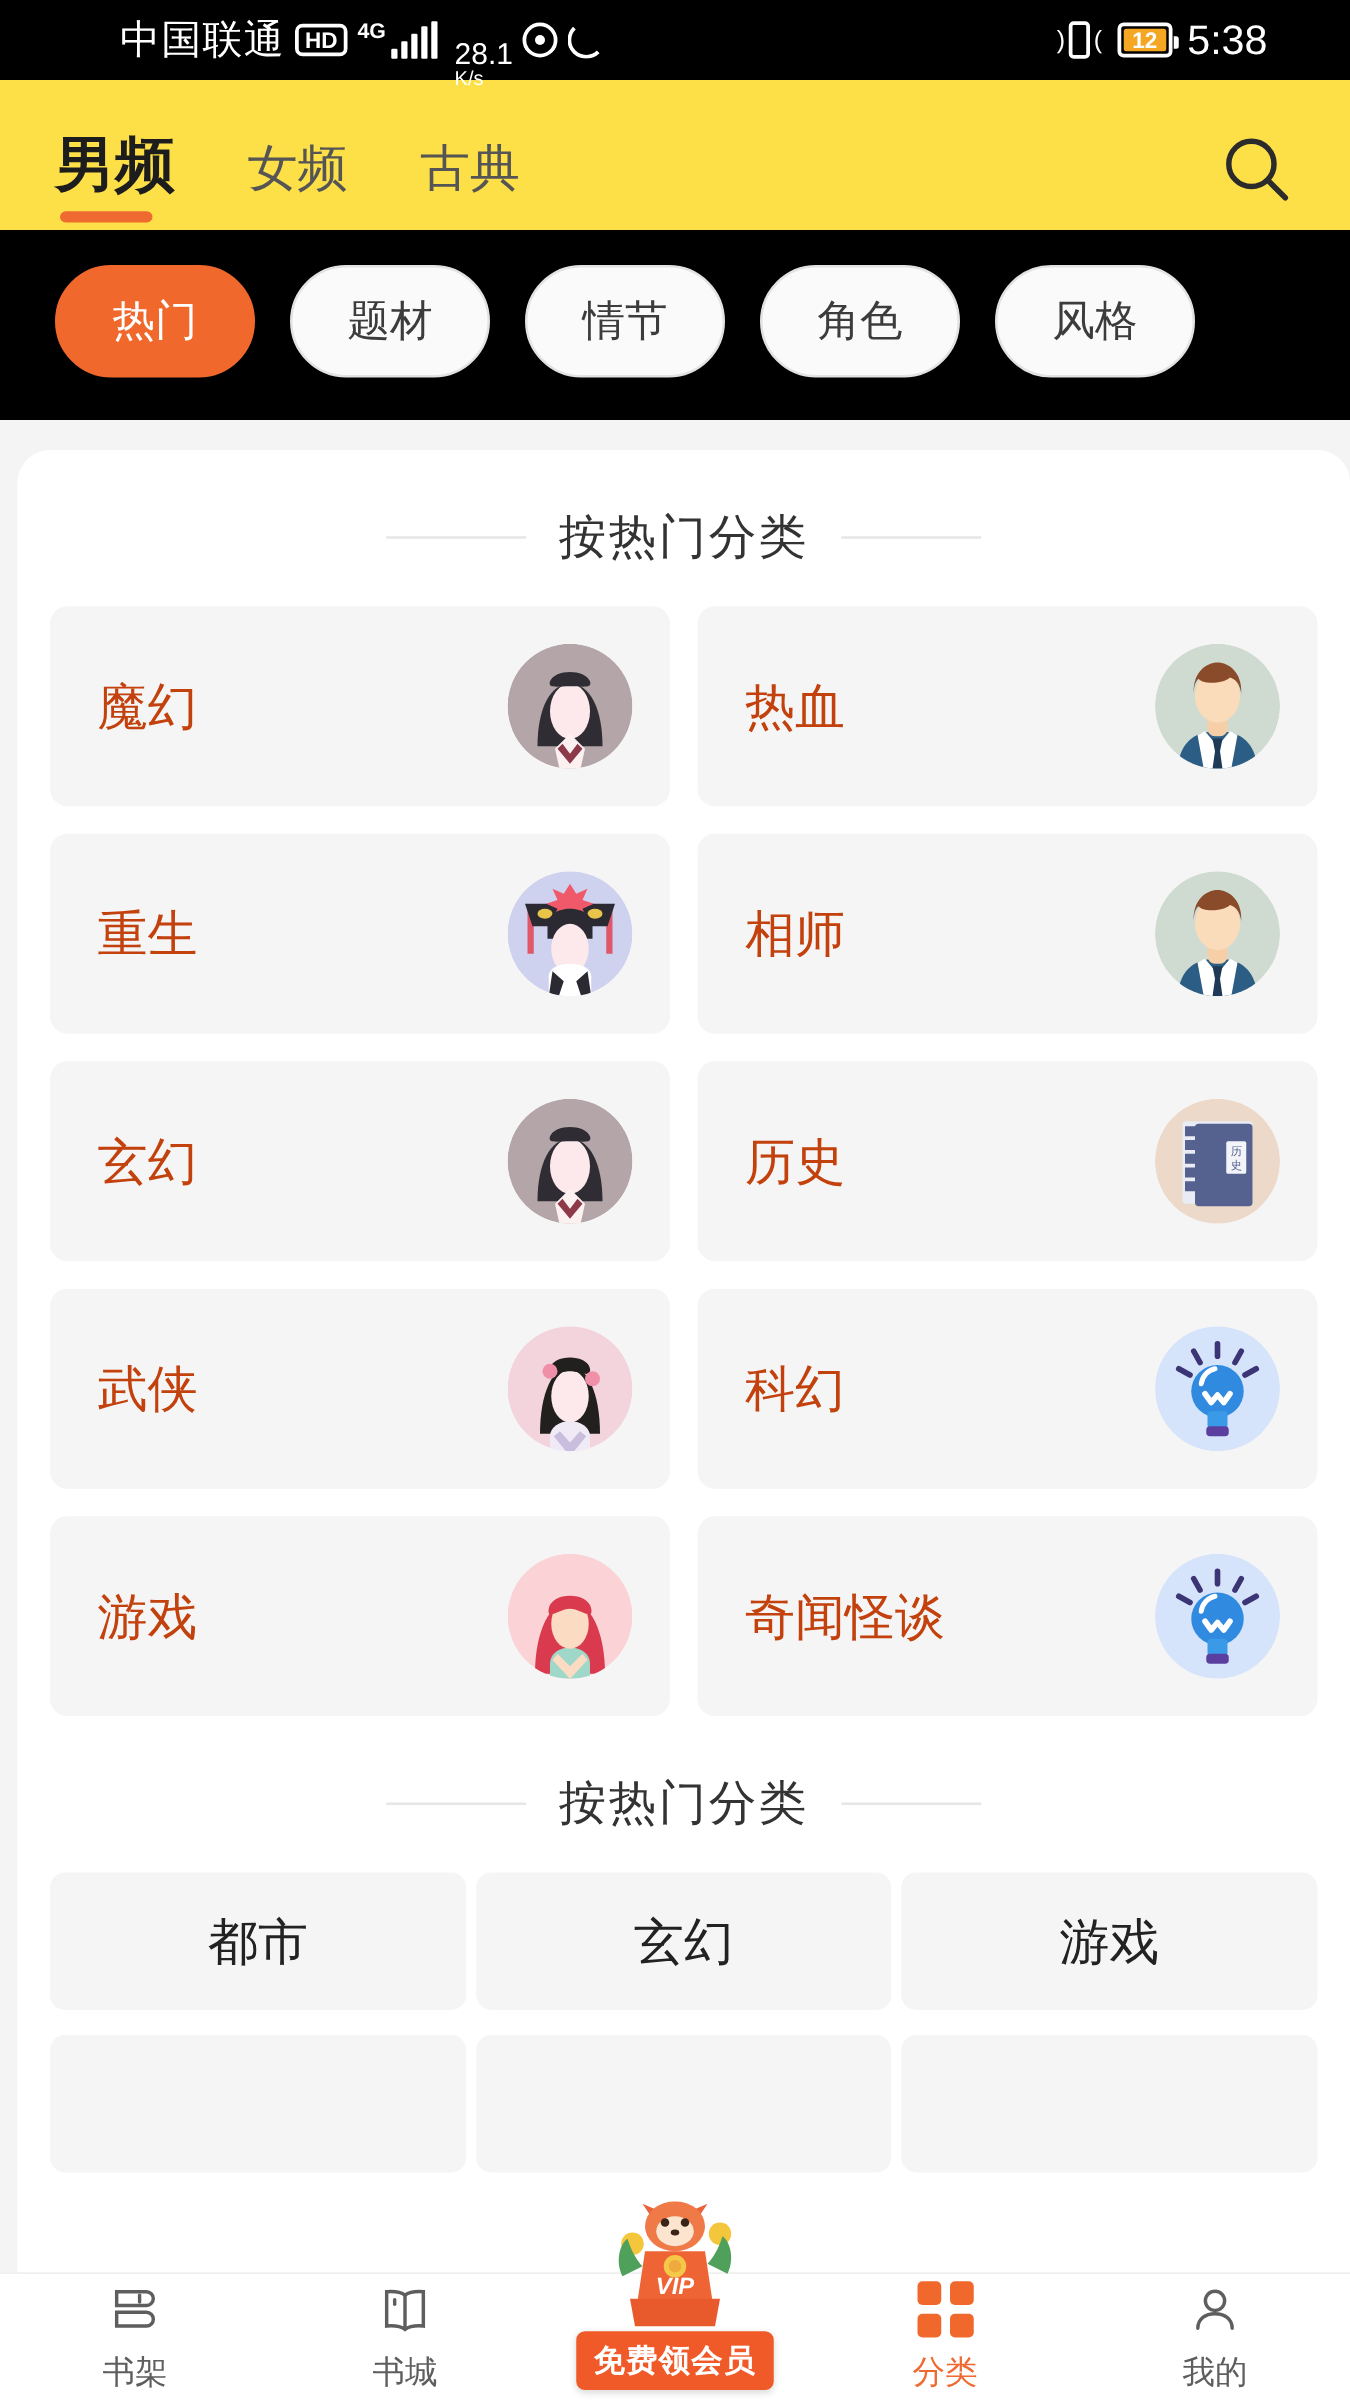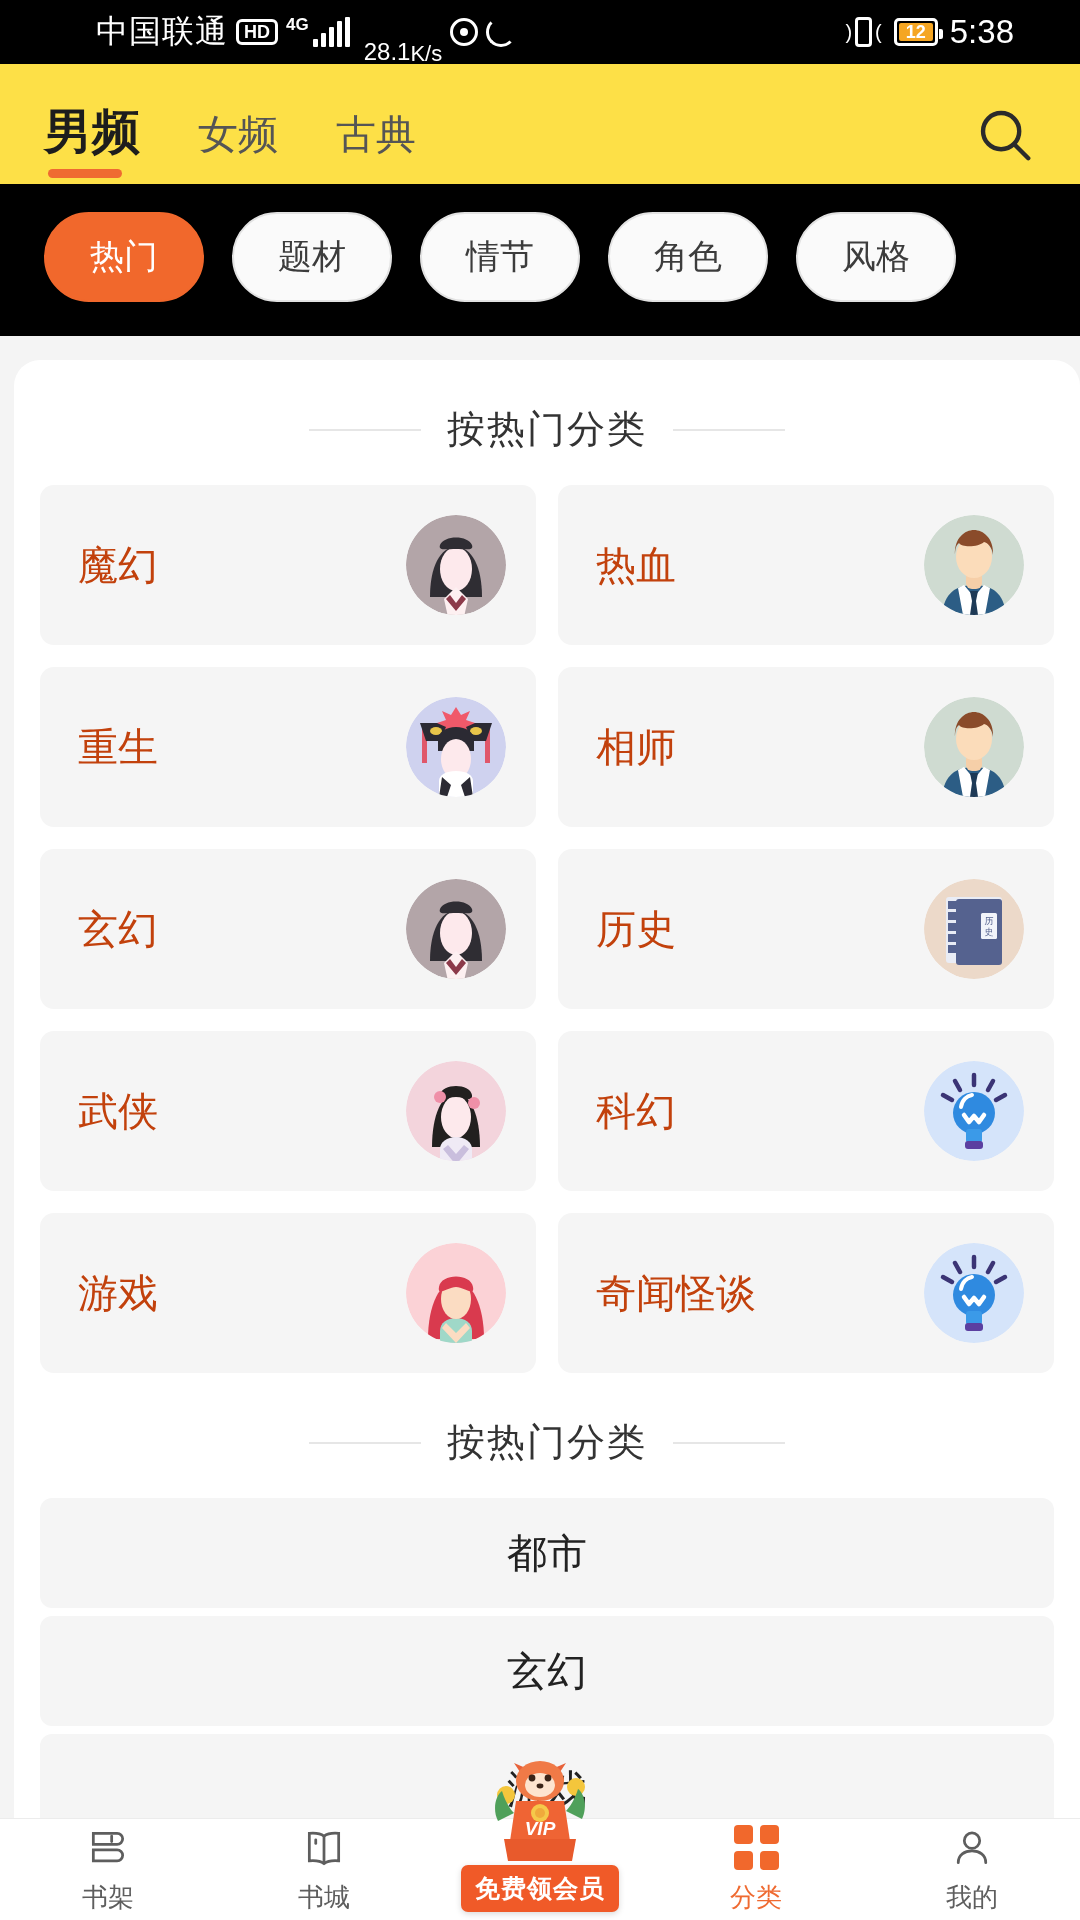--- a/index.html
+++ b/index.html
@@ -26,22 +26,22 @@
   }
   .net-wrap{ display:flex; align-items:flex-end; gap:4px; }
   .net-g{ font-size:17px; line-height:1; position:relative; top:-14px; font-weight:bold;}
   .bars{ display:flex; align-items:flex-end; gap:3px; height:30px;}
   .bars i{ display:block; width:5px; background:#fff; border-radius:1px;}
   .bars i:nth-child(1){height:8px}
   .bars i:nth-child(2){height:14px}
   .bars i:nth-child(3){height:20px}
   .bars i:nth-child(4){height:26px}
   .bars i:nth-child(5){height:30px}
-  .speed{ display:flex; flex-direction:row; align-items:flex-end; line-height:1.05; font-size:24px; margin-left:6px;margin-top:40px;}
-  .speed .u{ font-size:22px; }
+  .speed{ display:flex; flex-direction:column; align-items:flex-start; line-height:1.05; font-size:24px; margin-left:6px;margin-top:40px;}
+  .speed .u{ font-size:16px; }
   .msg-ic{ width:28px;height:28px;border-radius:50%;border:3px solid #fff;position:relative;}
   .msg-ic::after{content:"";position:absolute;width:8px;height:8px;background:#fff;border-radius:50%;left:7px;top:7px;}
   .load-ic{ width:30px;height:30px;border-radius:50%;border:3px solid #fff;border-top-color:transparent;border-right-color:transparent;}
   .vib{ display:flex;align-items:center;gap:3px;font-size:20px;}
   .vib-body{width:17px;height:30px;border:3px solid #fff;border-radius:4px;}
   .batt{
     width:44px;height:28px;border:3px solid #fff;border-radius:5px;
     position:relative;display:flex;align-items:center;padding:2px;
   }
   .batt::after{content:"";position:absolute;right:-8px;top:8px;width:4px;height:10px;background:#fff;border-radius:0 2px 2px 0;}
@@ -98,21 +98,21 @@
     display:flex; align-items:center; justify-content:space-between;
     padding:0 30px 0 38px;
   }
   .cat-label{ font-size:40px; color:#c2410c; }
   .avatar{
     width:100px; height:100px; border-radius:50%;
     position:relative; overflow:hidden; flex:none;
   }
 
   .grid3{
-    display:grid; grid-template-columns:repeat(1,1fr); gap:8px;
+    display:grid; grid-template-columns:repeat(3,1fr); gap:8px;
     padding:0 26px;
   }
   .tag-card{
     background:#f5f5f5; border-radius:12px; height:110px;
     display:flex; align-items:center; justify-content:center;
     font-size:40px; color:#222;
   }
 
   
   .bottomnav{

